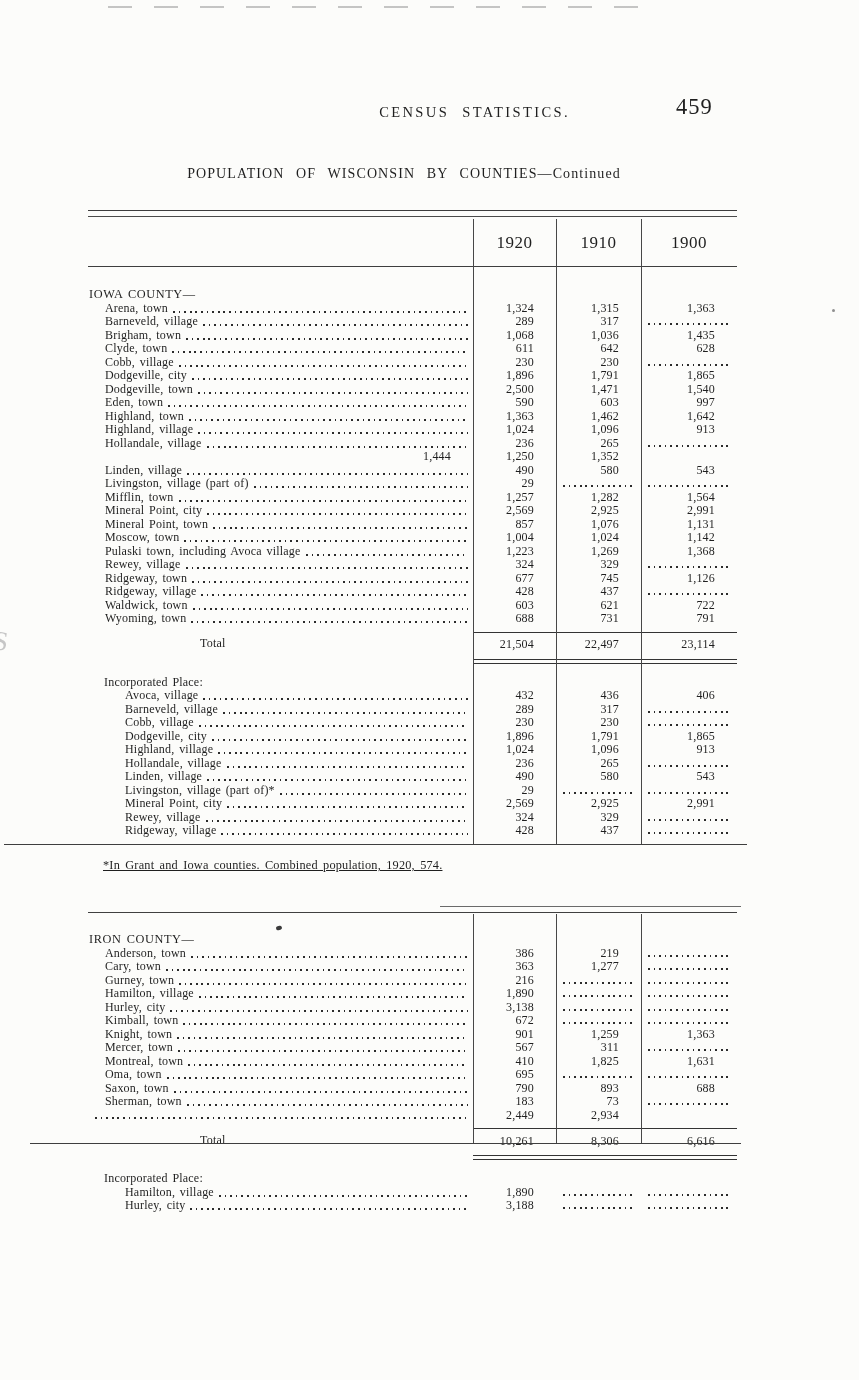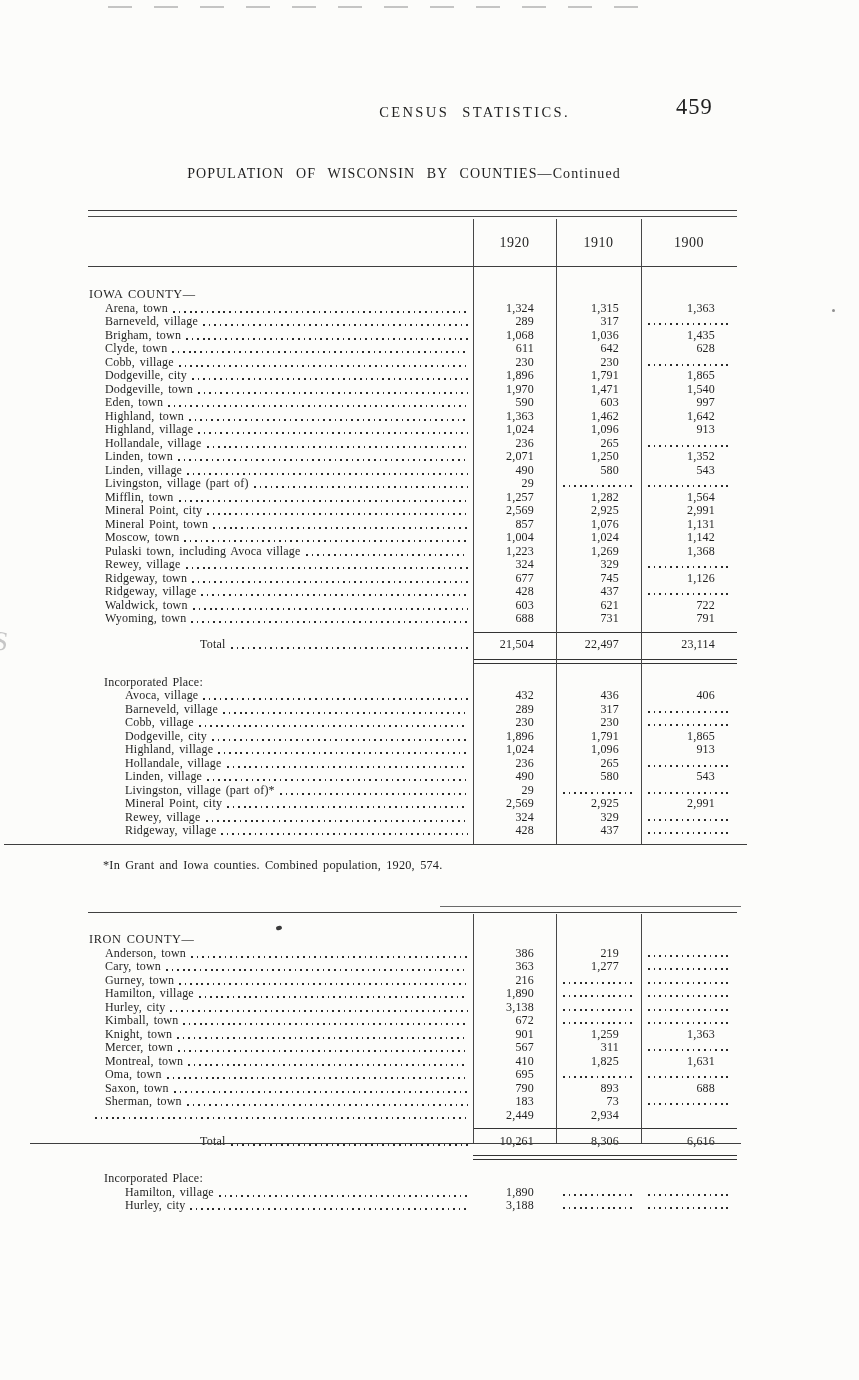--- a/index.html
+++ b/index.html
@@ -48,21 +48,21 @@
 
   .vline{position:absolute;width:1px;background:#474747;top:9px;bottom:1px;}
   .vline.v1{left:385px;}
   .vline.v2{left:468px;}
   .vline.v3{left:553px;}
   .tsection.iron .vline{top:2px;}
 
   
   .colheads{display:grid;grid-template-columns:385px 83px 85px 96px;height:49px;
     align-items:center;}
-  .colheads .year{text-align:center;font-size:14px;letter-spacing:.5px;padding-top:2px;}
+  .colheads .year{text-align:center;font-size:17px;letter-spacing:.5px;padding-top:2px;}
 
   
   .tbody{padding-top:21px;font-size:12px;line-height:13.5px;letter-spacing:.2px;word-spacing:1.5px;}
   .tsection.iron .tbody{padding-top:20px;}
 
   .county-heading{padding-left:1px;font-size:12.3px;letter-spacing:.6px;}
 
   .row{display:grid;grid-template-columns:385px 83px 85px 96px;}
   .cell{position:relative;}
   .stub{display:flex;padding-left:17px;min-width:0;}
@@ -70,25 +70,25 @@
   .lbl{white-space:nowrap;}
   .leader{flex:1;align-self:flex-end;height:2px;margin:0 5px 2.5px 5px;
     background:repeating-linear-gradient(to right,#2b2b2b 0 1.7px,transparent 1.7px 5.6px);}
   .num{text-align:right;padding-right:22px;font-variant-numeric:tabular-nums;}
   .num.empty::after{content:"";position:absolute;left:7px;right:7px;bottom:3.5px;height:2px;
     background:repeating-linear-gradient(to right,#2b2b2b 0 1.7px,transparent 1.7px 5.6px);}
 
   .numline{margin-left:385px;border-top:1.2px solid #333;margin-top:6px;}
   .numline.dbl{height:5px;border-bottom:1.2px solid #333;margin-top:1px;}
   .total-row{height:25px;align-items:center;}
-  .total-row .stub{padding-left:112px;}
+  .total-row .stub{padding-left:112px;flex-direction:column;}
   .inc-heading{margin-top:12px;padding-left:16px;line-height:13.5px;}
 
   .footnote{position:absolute;top:858px;left:103px;font-size:12.3px;letter-spacing:.2px;
-    word-spacing:2px;}
+    word-spacing:2px;text-decoration:underline;}
 </style>
 </head>
 <body>
 
 <div class="page">
 
   <div class="top-dashes"></div>
   <span class="margin-smark">S</span>
   <div class="speck-iron"></div>
   <div class="speck-right"></div>
@@ -175,21 +175,21 @@
     <div class="cell num">1,896</div>
     <div class="cell num">1,791</div>
     <div class="cell num">1,865</div>
   </div>
 
   <div class="row">
     <div class="cell stub">
       <span class="lbl">Dodgeville, town</span>
       <span class="leader"></span>
     </div>
-    <div class="cell num">1,970</div>
+    <div class="cell num">2,500</div>
     <div class="cell num">1,471</div>
     <div class="cell num">1,540</div>
   </div>
 
   <div class="row">
     <div class="cell stub">
       <span class="lbl">Eden, town</span>
       <span class="leader"></span>
     </div>
     <div class="cell num">590</div>
@@ -221,25 +221,21 @@
     <div class="cell stub">
       <span class="lbl">Hollandale, village</span>
       <span class="leader"></span>
     </div>
     <div class="cell num">236</div>
     <div class="cell num">265</div>
     <div class="cell num empty"></div>
   </div>
 
   <div class="row">
-    <div class="cell stub">
-      <span class="lbl">Linden, town</span>
-      <span class="leader"></span>
-    </div>
-    <div class="cell num">2,071</div>
+    <div class="cell num">1,444</div>
     <div class="cell num">1,250</div>
     <div class="cell num">1,352</div>
   </div>
 
   <div class="row">
     <div class="cell stub">
       <span class="lbl">Linden, village</span>
       <span class="leader"></span>
     </div>
     <div class="cell num">490</div>

